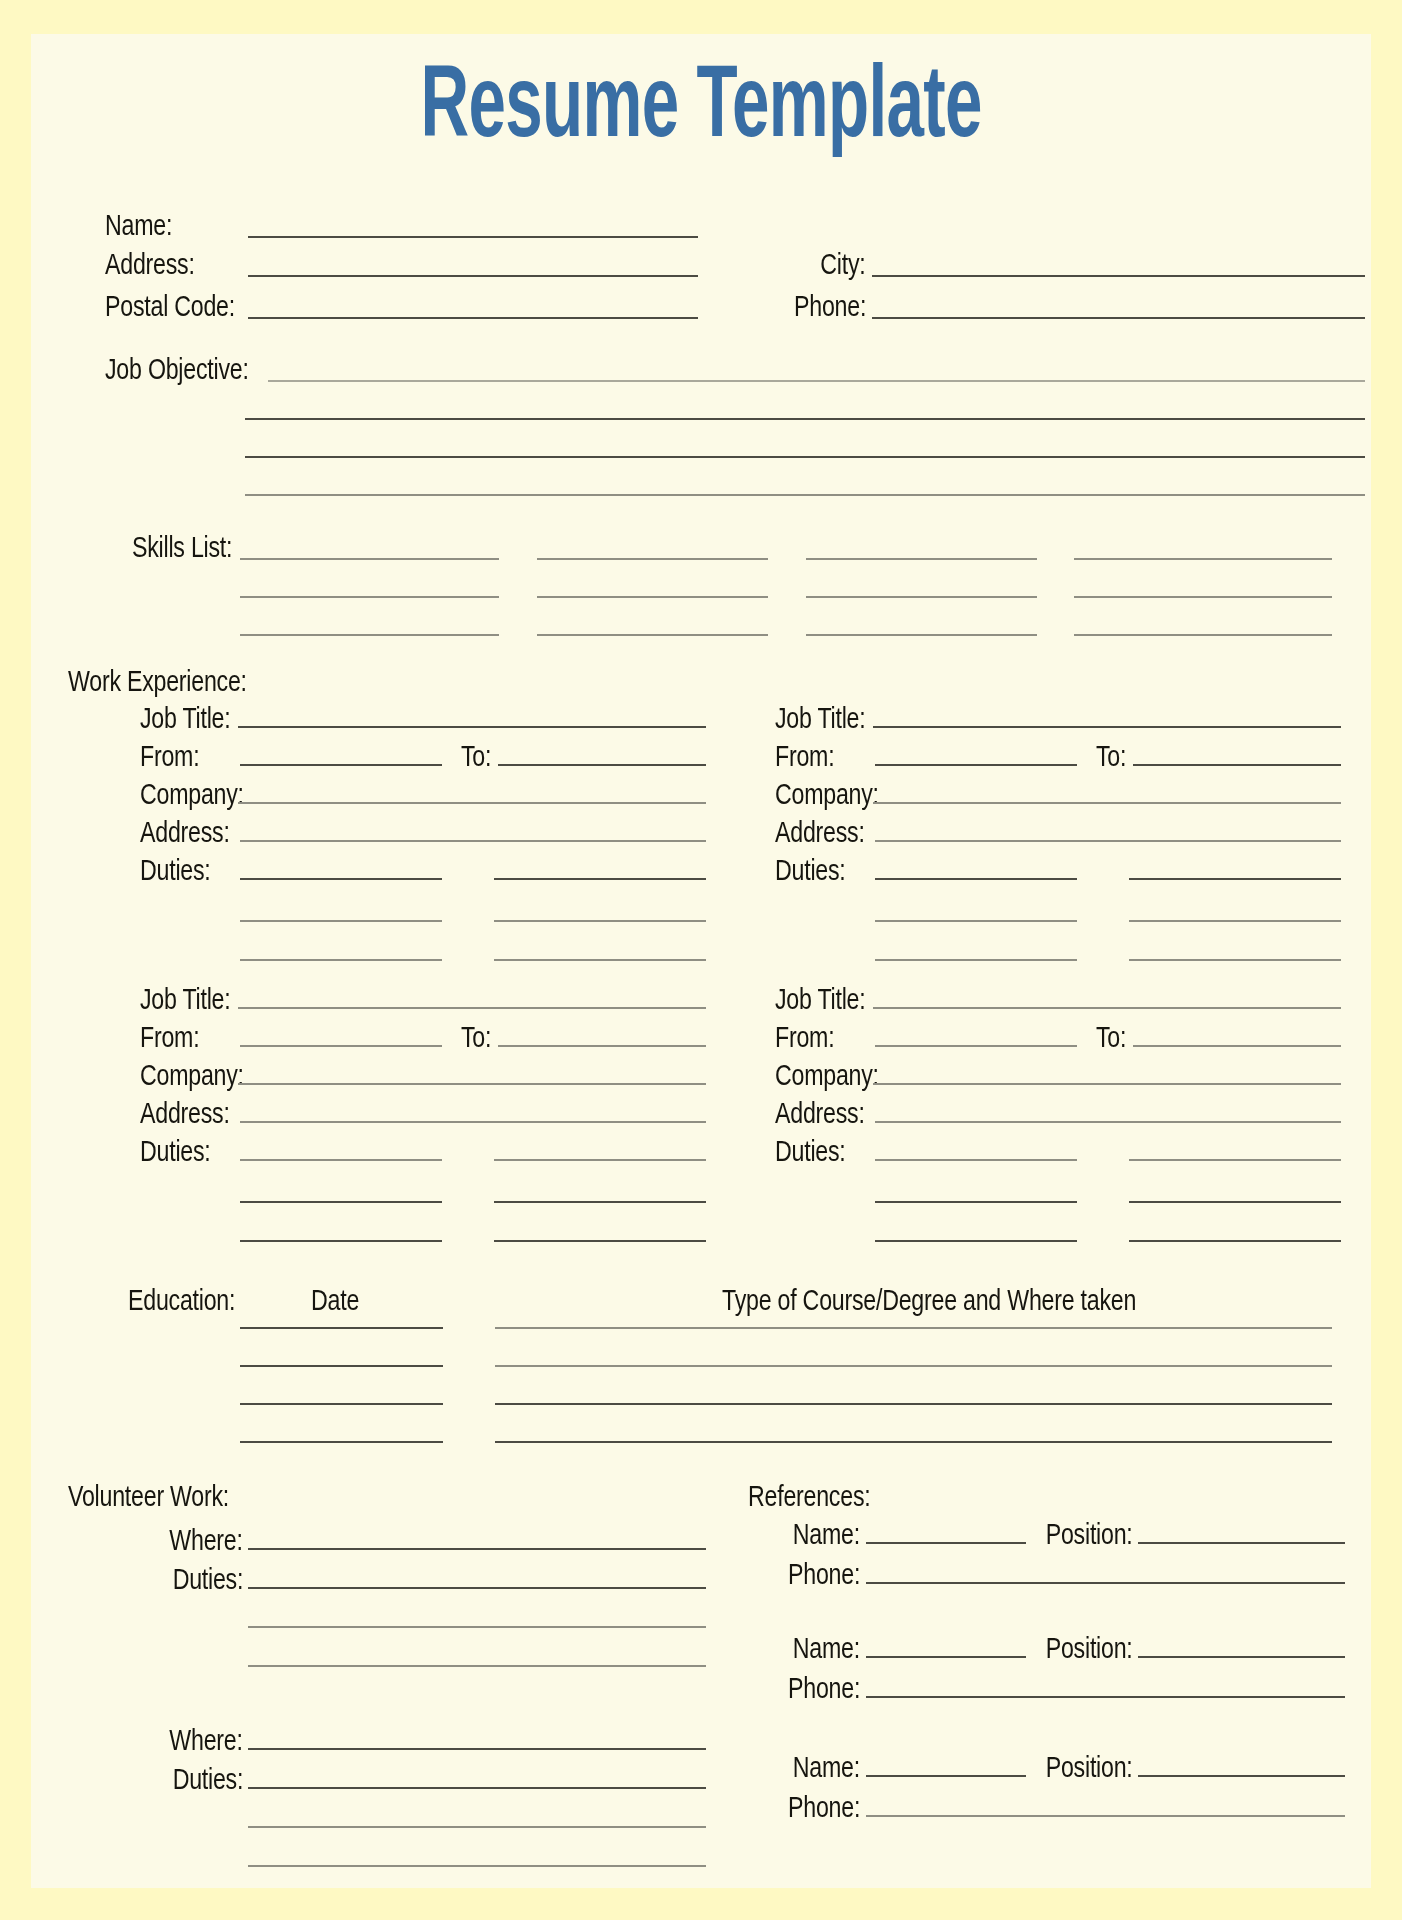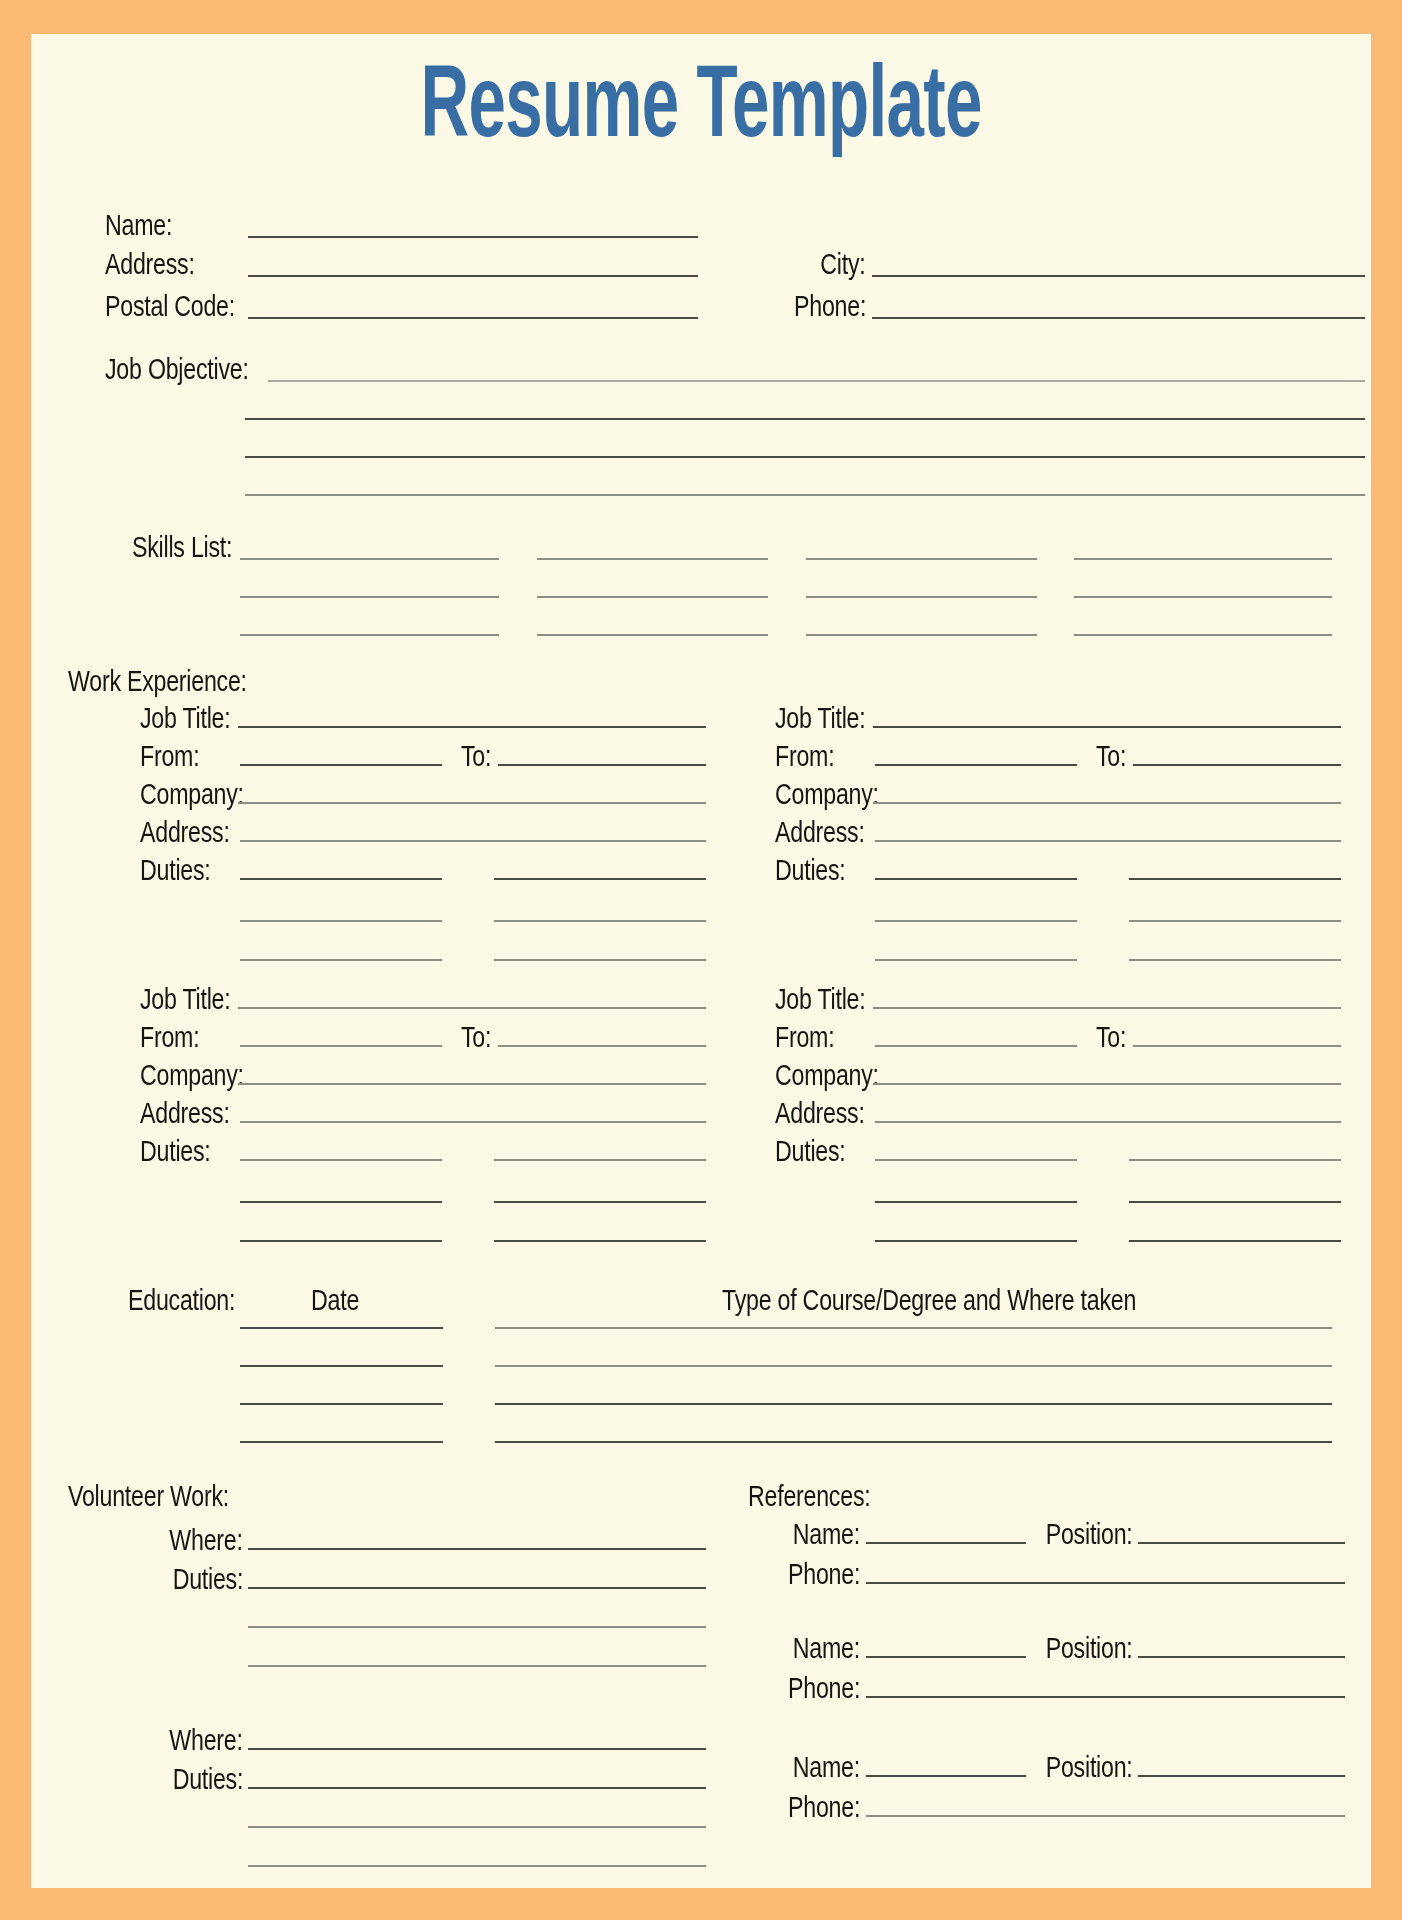--- a/index.html
+++ b/index.html
@@ -1,19 +1,19 @@
 <!DOCTYPE html>
 <html><head>
 <meta charset="utf-8">
 <style>
   html,body{margin:0;padding:0;background:#2f5f90;}
   .page{
     position:relative;
     width:1402px;height:1920px;
-    background:#fdba74;
+    background:#fef9c3;
     overflow:hidden;
     font-family:"Liberation Sans",sans-serif;
   }
   .sheet{
     position:absolute;
     left:31px;top:34px;right:31px;bottom:32px;
     background:#FCFAE7;
   }
   .title-wrap{
     position:absolute;left:0;right:0;top:48px;

